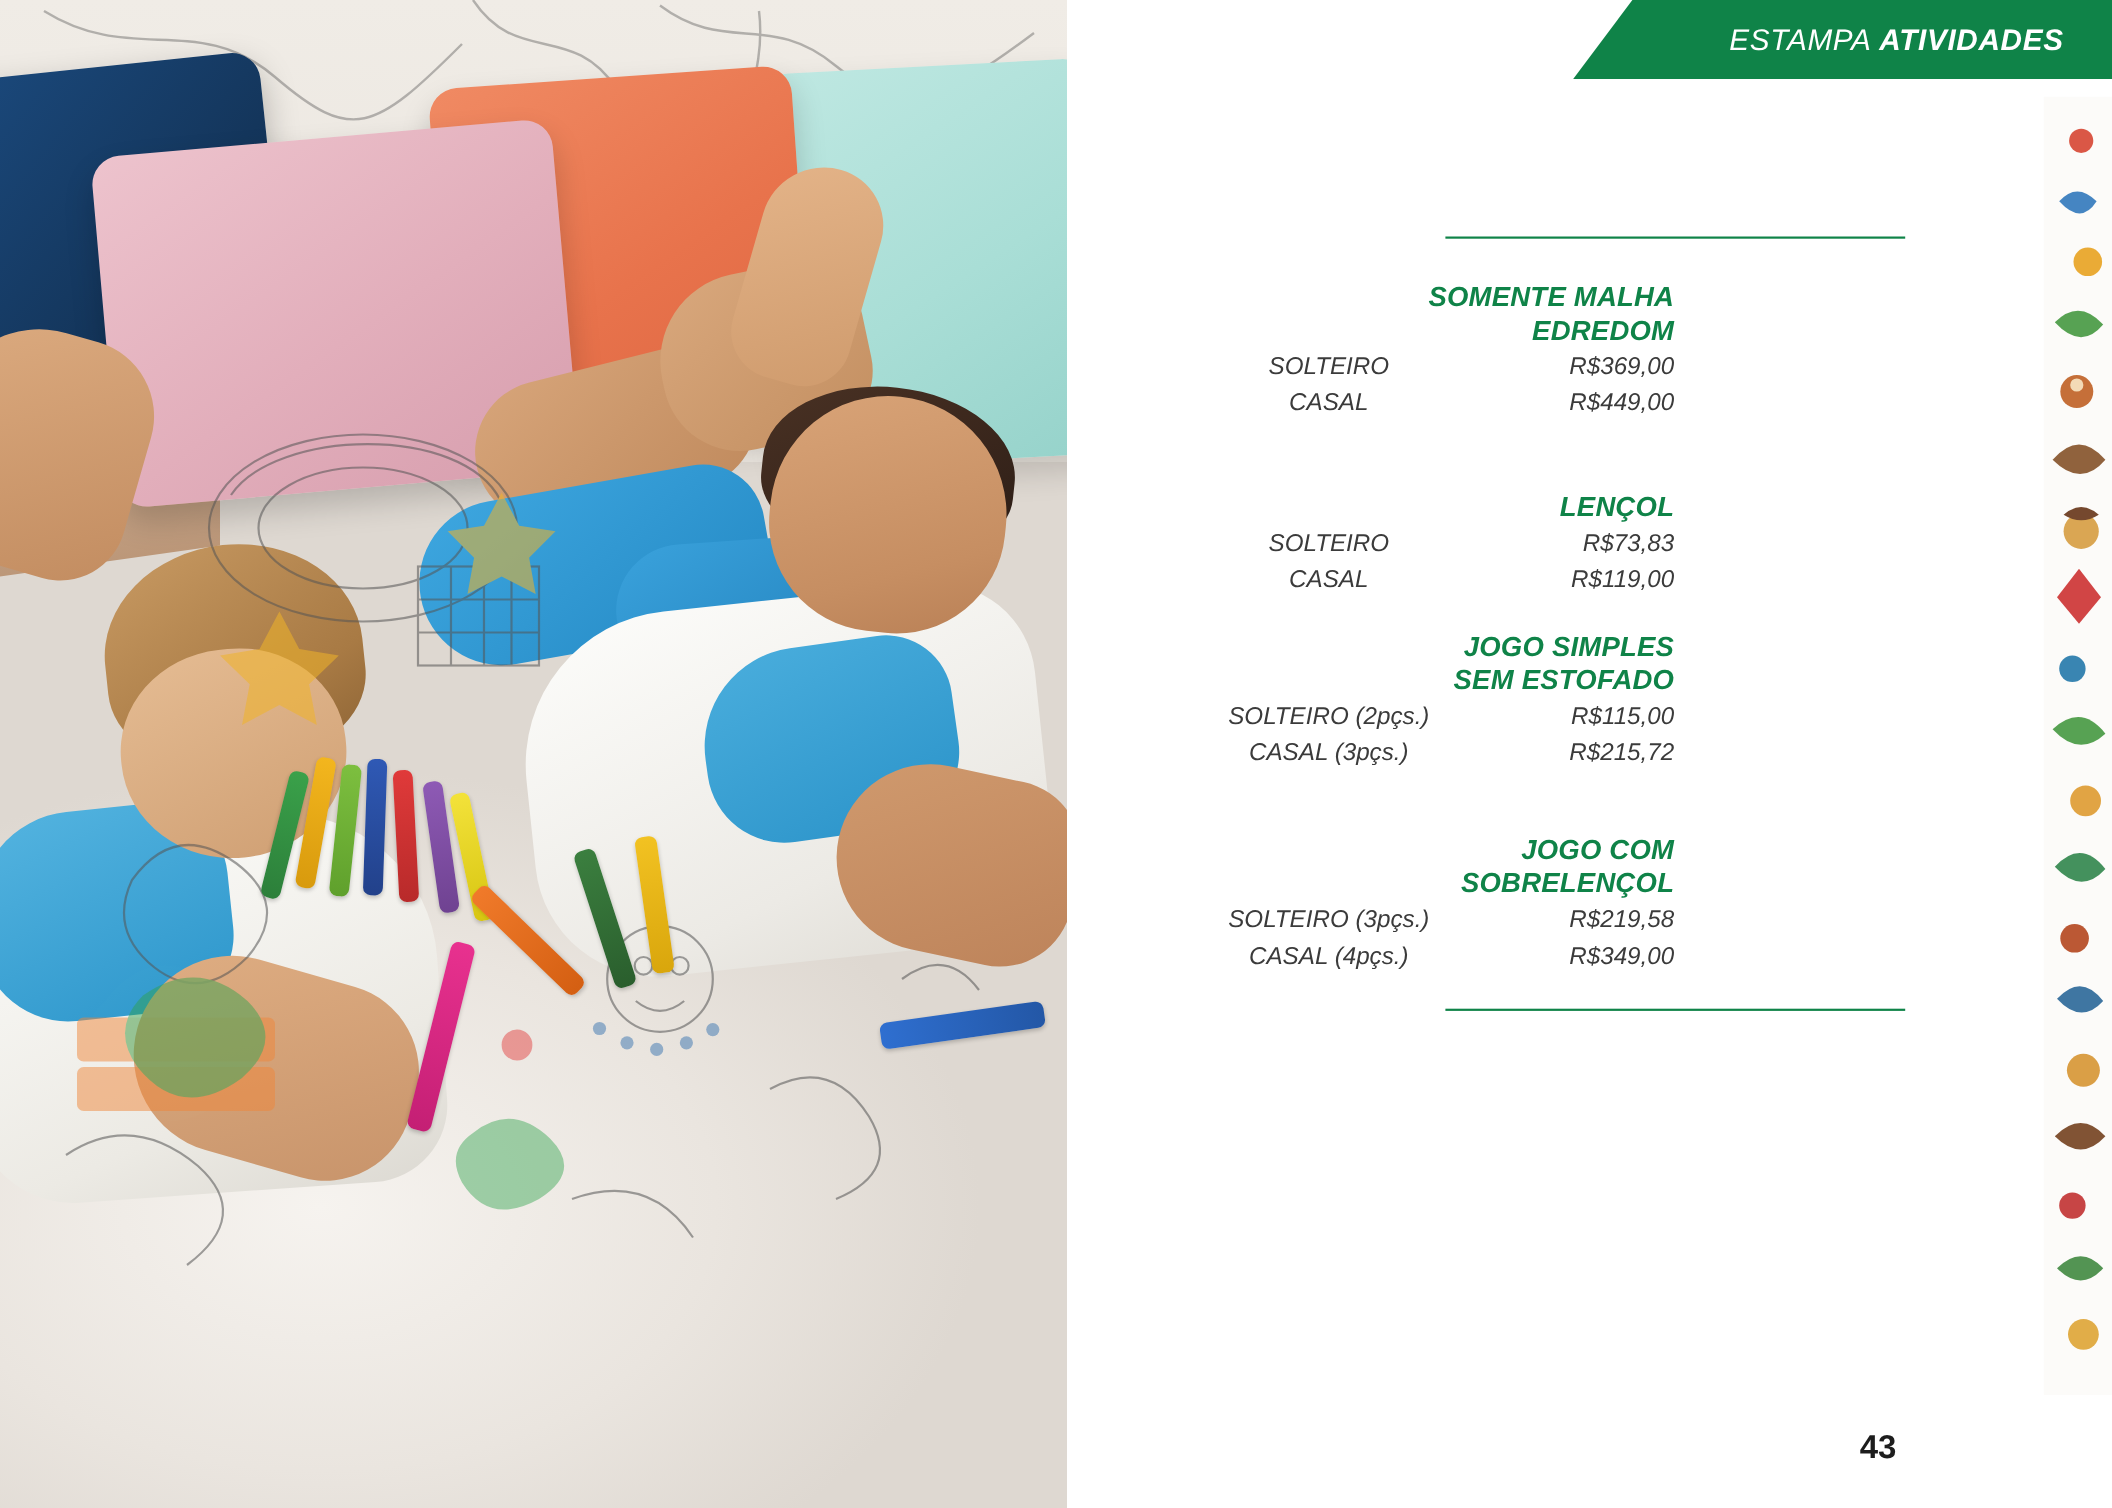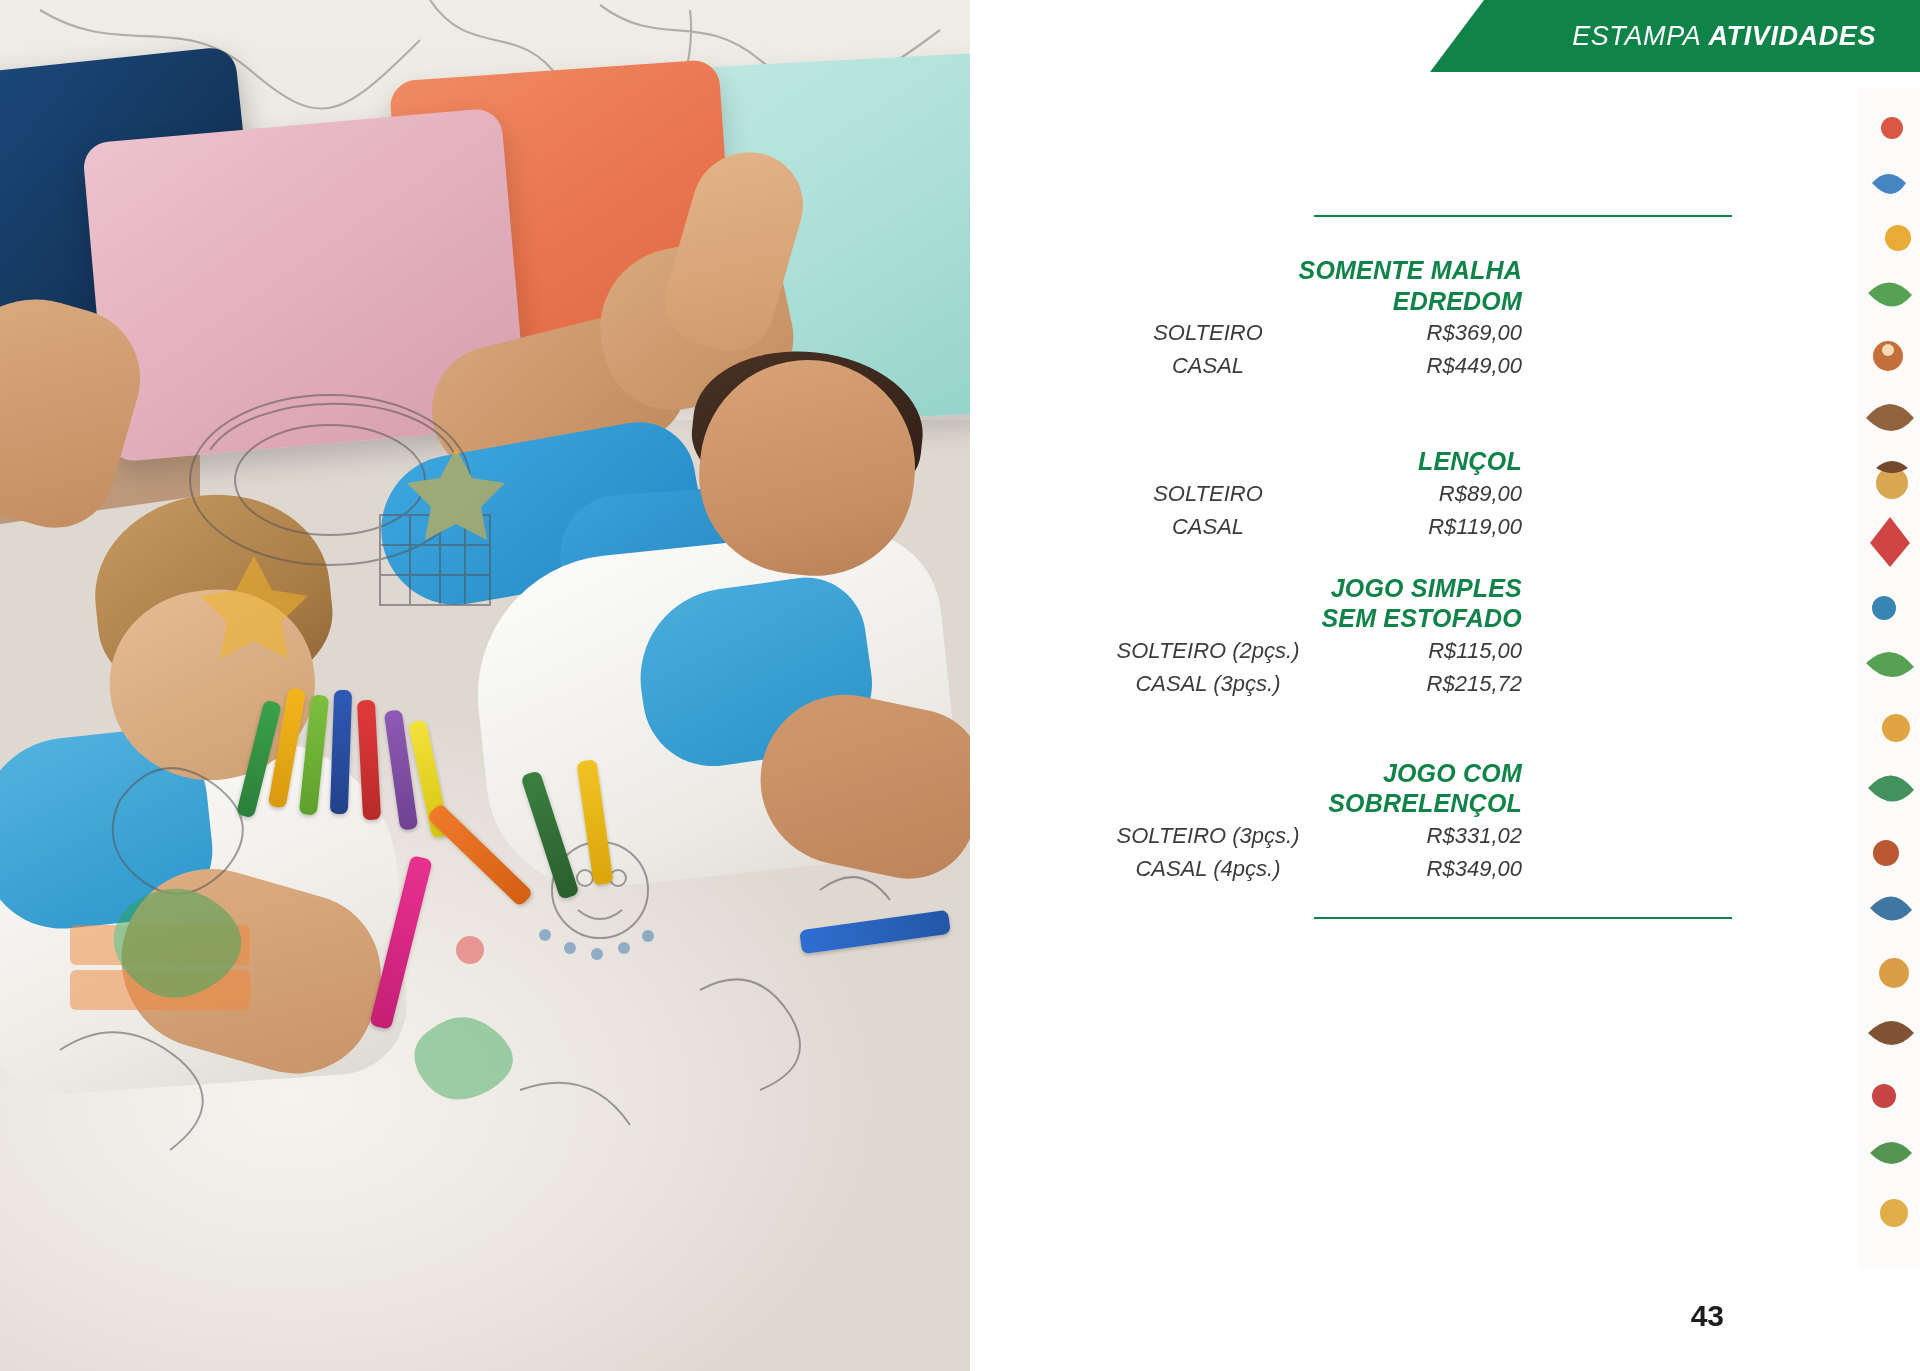--- a/index.html
+++ b/index.html
@@ -473,21 +473,21 @@
           <div class="val">R$449,00</div>
         </div>
       </div>
 
       <div class="pblock" style="margin-top:64px;">
         <div class="ptitle">
           <div>LENÇOL</div>
         </div>
         <div class="prow">
           <div class="lbl">SOLTEIRO</div>
-          <div class="val">R$89,00</div>
+          <div class="val">R$73,83</div>
         </div>
         <div class="prow">
           <div class="lbl">CASAL</div>
           <div class="val">R$119,00</div>
         </div>
       </div>
 
       <div class="pblock" style="">
         <div class="ptitle">
           <div>JOGO SIMPLES</div>
@@ -503,21 +503,21 @@
         </div>
       </div>
 
       <div class="pblock" style="margin-top:58px;">
         <div class="ptitle">
           <div>JOGO COM</div>
           <div>SOBRELENÇOL</div>
         </div>
         <div class="prow">
           <div class="lbl">SOLTEIRO (3pçs.)</div>
-          <div class="val">R$331,02</div>
+          <div class="val">R$219,58</div>
         </div>
         <div class="prow">
           <div class="lbl">CASAL (4pçs.)</div>
           <div class="val">R$349,00</div>
         </div>
       </div>
 
       <div class="rule rule-bottom"></div>
     </div>
 

